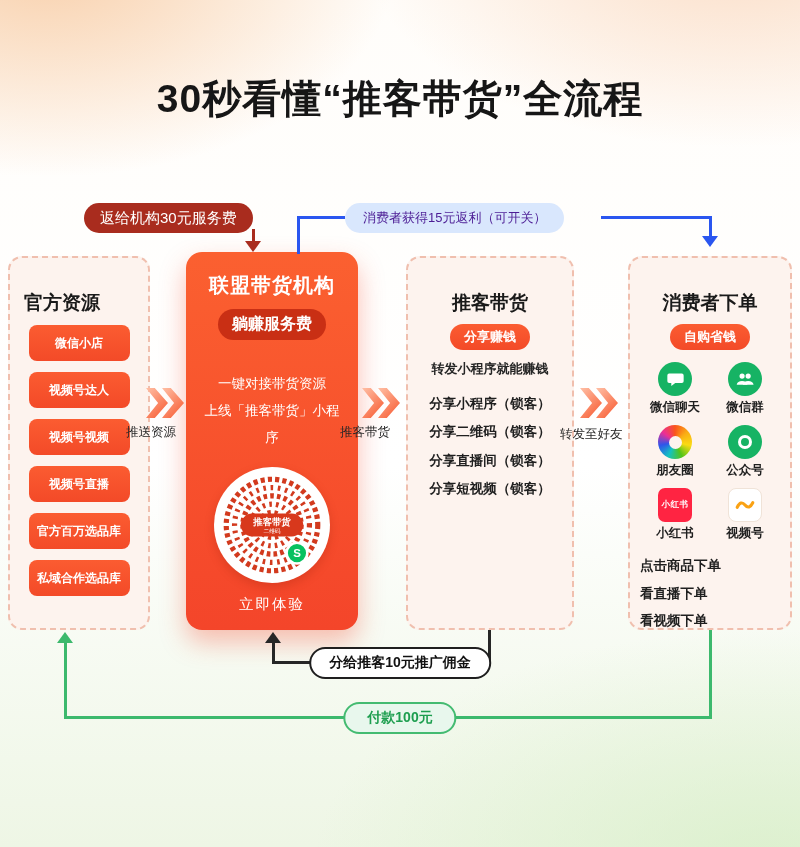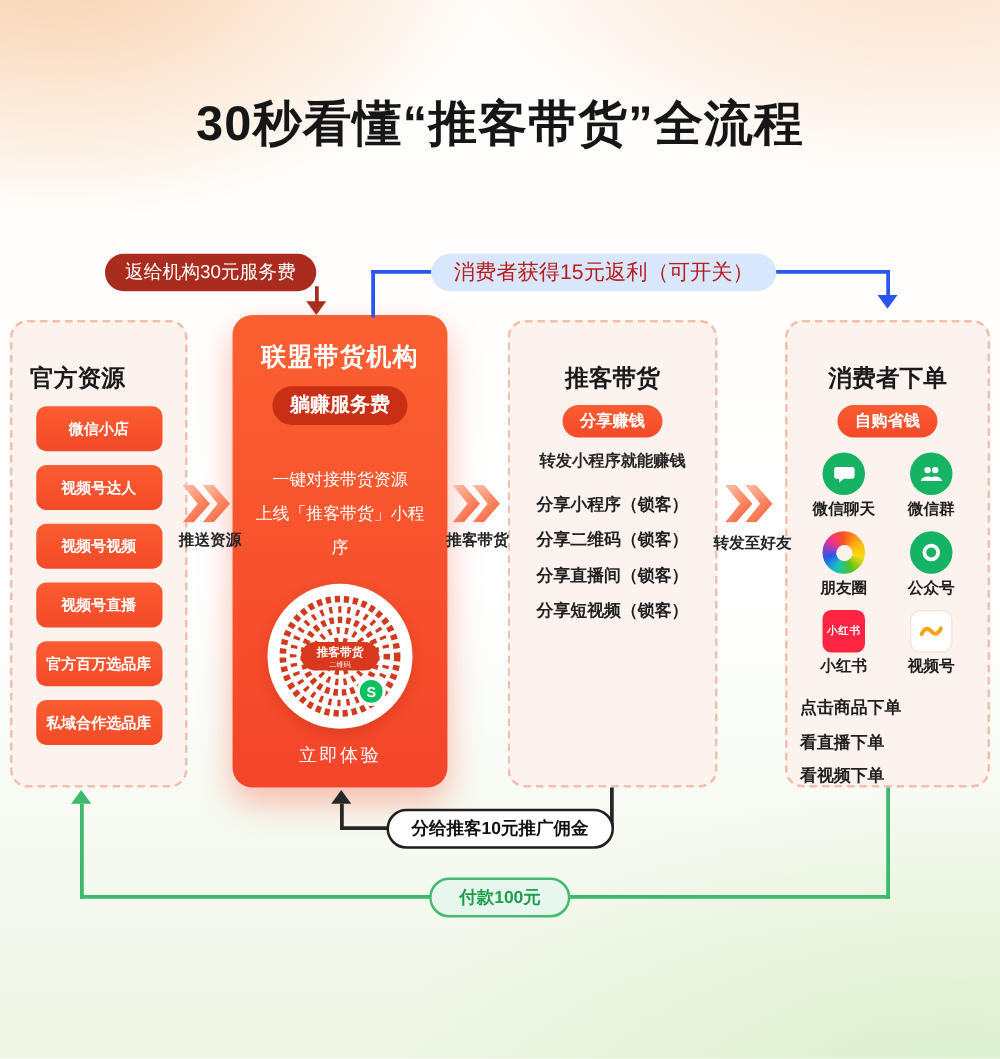--- a/index.html
+++ b/index.html
@@ -12,21 +12,21 @@
       radial-gradient(620px 330px at 92% -6%, rgba(250,216,190,.85), rgba(250,216,190,0) 60%),
       radial-gradient(700px 360px at 96% 102%, rgba(214,238,198,.75), rgba(214,238,198,0) 65%),
       linear-gradient(180deg,#fffdfa 0%, #ffffff 55%, #eef6e5 100%);
   }
   .title{
     position:absolute; top:72px; left:0; width:100%; text-align:center;
     font-size:39px; font-weight:700; color:#161616; letter-spacing:1px;
   }
   .pill{ position:absolute; border-radius:999px; font-weight:400; white-space:nowrap; z-index:5; }
   .pill-darkred{ left:84px; top:203px; background:#a92c1e; color:#fff; font-size:15px; line-height:30px; padding:0 16px; }
-  .pill-blue{ left:345px; top:203px; background:#d9e7fd; color:#b91c1c; font-size:17px; line-height:30px; padding:0 18px; }
+  .pill-blue{ left:345px; top:203px; background:#d9e7fd; color:#4c1d95; font-size:13px; line-height:30px; padding:0 18px; }
   .pill-black{ left:50%; top:647px; transform:translateX(-50%); background:#fff; border:2px solid #1f1f1f; color:#111; font-size:14px; padding:5px 18px; }
   .pill-green{ left:50%; top:702px; transform:translateX(-50%); background:#e8f7ed; border:2px solid #44bb71; color:#1d9e4f; font-size:14px; padding:5px 22px; }
   .line{ position:absolute; z-index:1; }
   .arr{ position:absolute; width:0; height:0; z-index:2; }
   .arr-down{ border-left:8px solid transparent; border-right:8px solid transparent; }
   .arr-up{ border-left:8px solid transparent; border-right:8px solid transparent; }
 
   .col{ position:absolute; top:256px; border-radius:14px; }
   .col-dashed{ background:#fdf3ee; border:2px dashed #f0bfae; padding:32px 10px; }
   .col1{ left:8px;  width:142px; height:374px; }
@@ -68,21 +68,21 @@
   .oa-ring{ width:14px; height:14px; border:3px solid #fff; border-radius:50%; }
   .icon-xhs{ background:#ff2442; border-radius:7px; color:#fff; font-size:8.5px; font-weight:700; letter-spacing:.5px; }
   .icon-wsph{ background:#fff; border:1px solid #f0e3d8; border-radius:8px; }
   .actions{ margin-top:10px; }
   .action{ font-size:13.5px; font-weight:700; color:#1f1f1f; line-height:2.05; }
 
   .flow{ position:absolute; display:flex; z-index:3; }
   .chev{ width:22px; height:30px; background:linear-gradient(135deg,#ffc0a6,#f7562c);
          clip-path:polygon(0% 0%, 40% 0%, 100% 50%, 40% 100%, 0% 100%, 55% 50%); }
   .chev + .chev{ margin-left:-6px; }
-  .flow-label{ position:absolute; font-size:12.5px; font-weight:700; color:#262626; width:84px; text-align:center; z-index:3; }
+  .flow-label{ position:absolute; font-size:12.5px; font-weight:400; color:#262626; width:84px; text-align:left; z-index:3; }
 </style>
 </head>
 <body>
 
 <div class="canvas">
 
   <div class="title">30秒看懂“推客带货”全流程</div>
 
   <div class="pill pill-darkred">返给机构30元服务费</div>
   <div class="pill pill-blue">消费者获得15元返利（可开关）</div>

